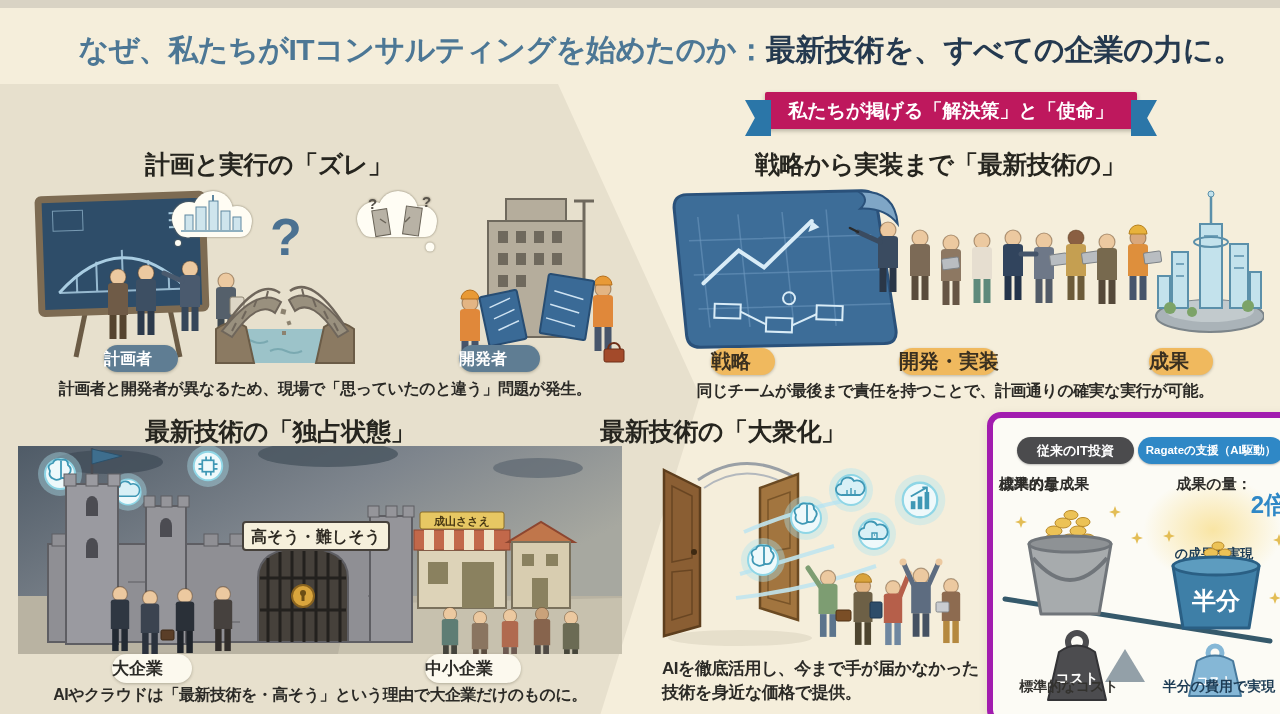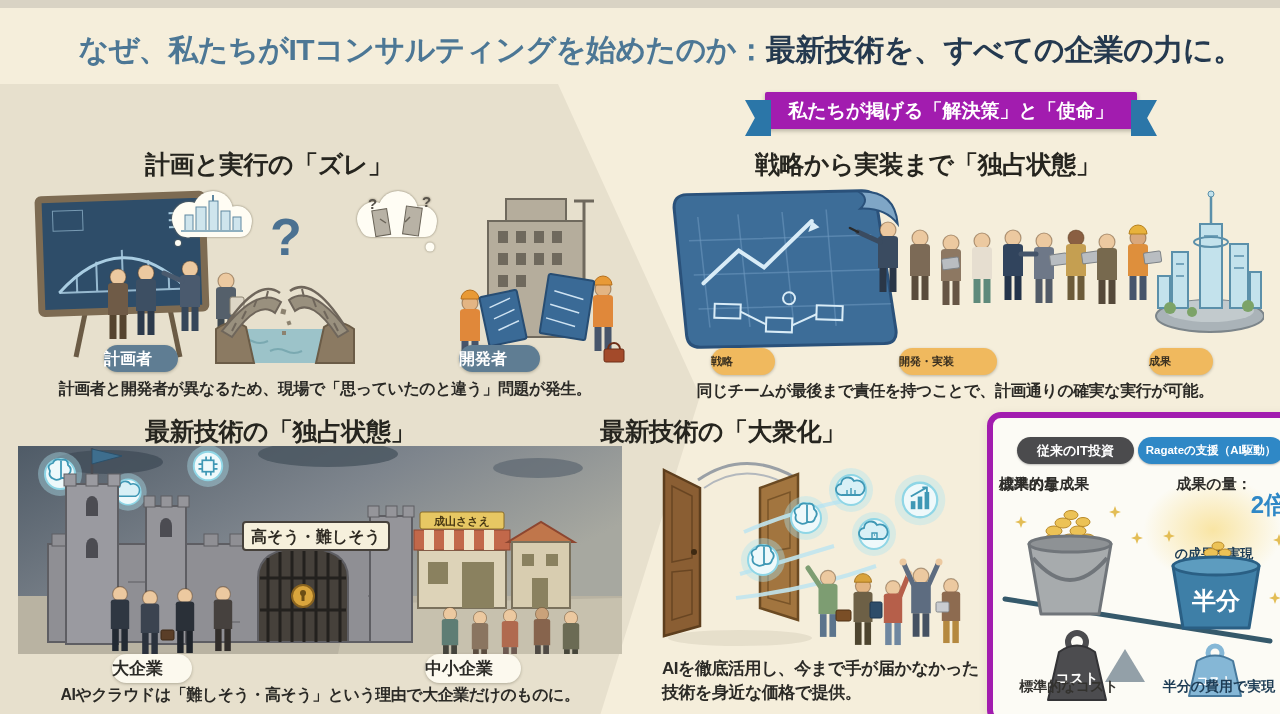--- a/index.html
+++ b/index.html
@@ -23,32 +23,32 @@
 
   .ribbon{
     position:absolute;top:84px;height:37px;line-height:37px;text-align:center;
     color:#fff;font-size:19px;font-weight:bold;border-radius:2px;
     box-shadow:0 2px 4px rgba(40,40,30,.3);z-index:3;white-space:nowrap;
   }
   .ribbon::before,.ribbon::after{content:"";position:absolute;top:8px;width:26px;height:36px;background:var(--fold);z-index:-1;}
   .ribbon::before{left:-20px;clip-path:polygon(0 0,100% 0,100% 100%,0 100%,38% 50%);}
   .ribbon::after{right:-20px;clip-path:polygon(0 0,100% 0,62% 50%,100% 100%,0 100%);}
   .ribbon.rb-left{left:142px;width:358px;background:#5b7d95;--fold:#446277;}
-  .ribbon.rb-right{left:765px;width:372px;background:#a21caf;--fold:#2b76a8;}
+  .ribbon.rb-right{left:765px;width:372px;background:#be185d;--fold:#2b76a8;}
 
   .section-heading{position:absolute;font-size:25px;font-weight:bold;color:#26251f;text-align:left;letter-spacing:-0.5px;white-space:nowrap;}
   .sh-gap{left:145px;top:140px;width:400px;}
   .sh-mono{left:145px;top:407px;width:400px;}
   .sh-e2e{left:755px;top:140px;width:400px;}
   .sh-dem{left:600px;top:407px;width:400px;}
 
   .pill{position:absolute;border-radius:15px;text-align:left;font-weight:bold;box-shadow:0 1px 3px rgba(50,45,30,.3);white-space:nowrap;z-index:4;}
   .pill.slate{background:#5f7d93;color:#fff;font-size:16px;height:27px;line-height:27px;}
   .pill.white{background:#fcf9ee;color:#2b2a26;font-size:17px;height:29px;line-height:29px;}
-  .pill.orange{background:#f0b95e;color:#3a3020;font-size:11px;height:27px;line-height:27px;}
+  .pill.orange{background:#f0b95e;color:#3a3020;font-size:20px;height:27px;line-height:27px;}
   .p-planner{left:104px;top:337px;width:74px;}
   .p-developer{left:459px;top:337px;width:81px;}
   .p-largeco{left:112px;top:646px;width:80px;}
   .p-sme{left:425px;top:646px;width:96px;}
   .p-strategy{left:711px;top:340px;width:64px;}
   .p-devimpl{left:899px;top:340px;width:98px;}
   .p-result{left:1149px;top:340px;width:64px;}
 
   .caption{position:absolute;font-weight:bold;font-size:16px;color:#2b2a26;letter-spacing:-0.5px;white-space:nowrap;z-index:4;}
   .cap-gap{left:30px;top:371px;width:590px;text-align:center;}
@@ -113,21 +113,21 @@
   </svg>
 
   <div class="page-title">
     <span class="t1">なぜ、私たちがITコンサルティングを始めたのか：</span><span class="t2">最新技術を、すべての企業の力に。</span>
   </div>
 
   <div class="ribbon rb-right">私たちが掲げる「解決策」と「使命」</div>
 
   <div class="section-heading sh-gap">計画と実行の「ズレ」</div>
   <div class="section-heading sh-mono">最新技術の「独占状態」</div>
-  <div class="section-heading sh-e2e">戦略から実装まで「独占状態」</div>
+  <div class="section-heading sh-e2e">戦略から実装まで「最新技術の」</div>
   <div class="section-heading sh-dem">最新技術の「大衆化」</div>
 
   <svg class="ill ill-gap" viewBox="0 0 610 192">
     <g>
       <line x1="68" y1="128" x2="58" y2="176" stroke="#6b5b45" stroke-width="5"></line>
       <line x1="152" y1="128" x2="162" y2="176" stroke="#6b5b45" stroke-width="5"></line>
       <g transform="rotate(-2 100 75)">
         <rect x="22" y="16" width="164" height="114" rx="3" fill="#2e4d69" stroke="#7d6b52" stroke-width="7"></rect>
         <path d="M40,110 Q104,44 168,110" stroke="#a9cde2" stroke-width="3" fill="none"></path>
         <path d="M40,110 h128 M58,95 v15 M78,80 v30 M104,69 v41 M130,80 v30 M150,95 v15" stroke="#a9cde2" stroke-width="2" fill="none" opacity=".85"></path>
@@ -458,21 +458,21 @@
 
   <div class="pill slate p-planner">計画者</div>
   <div class="pill slate p-developer">開発者</div>
   <div class="pill white p-largeco">大企業</div>
   <div class="pill white p-sme">中小企業</div>
   <div class="pill orange p-strategy">戦略</div>
   <div class="pill orange p-devimpl">開発・実装</div>
   <div class="pill orange p-result">成果</div>
 
   <div class="caption cap-gap">計画者と開発者が異なるため、現場で「思っていたのと違う」問題が発生。</div>
-  <div class="caption cap-mono">AIやクラウドは「難しそう・高そう」という理由で大企業だけのものに。</div>
+  <div class="caption cap-mono">AIやクラウドは「最新技術を・高そう」という理由で大企業だけのものに。</div>
   <div class="caption cap-e2e">同じチームが最後まで責任を持つことで、計画通りの確実な実行が可能。</div>
   <div class="caption cap-dem">
     <div>AIを徹底活用し、今まで手が届かなかった</div>
     <div>技術を身近な価格で提供。</div>
   </div>
 
   <div class="cmp">
     <div class="cmp-h cmp-h1">従来のIT投資</div>
     <div class="cmp-h cmp-h2">Ragateの支援（AI駆動）</div>
 

